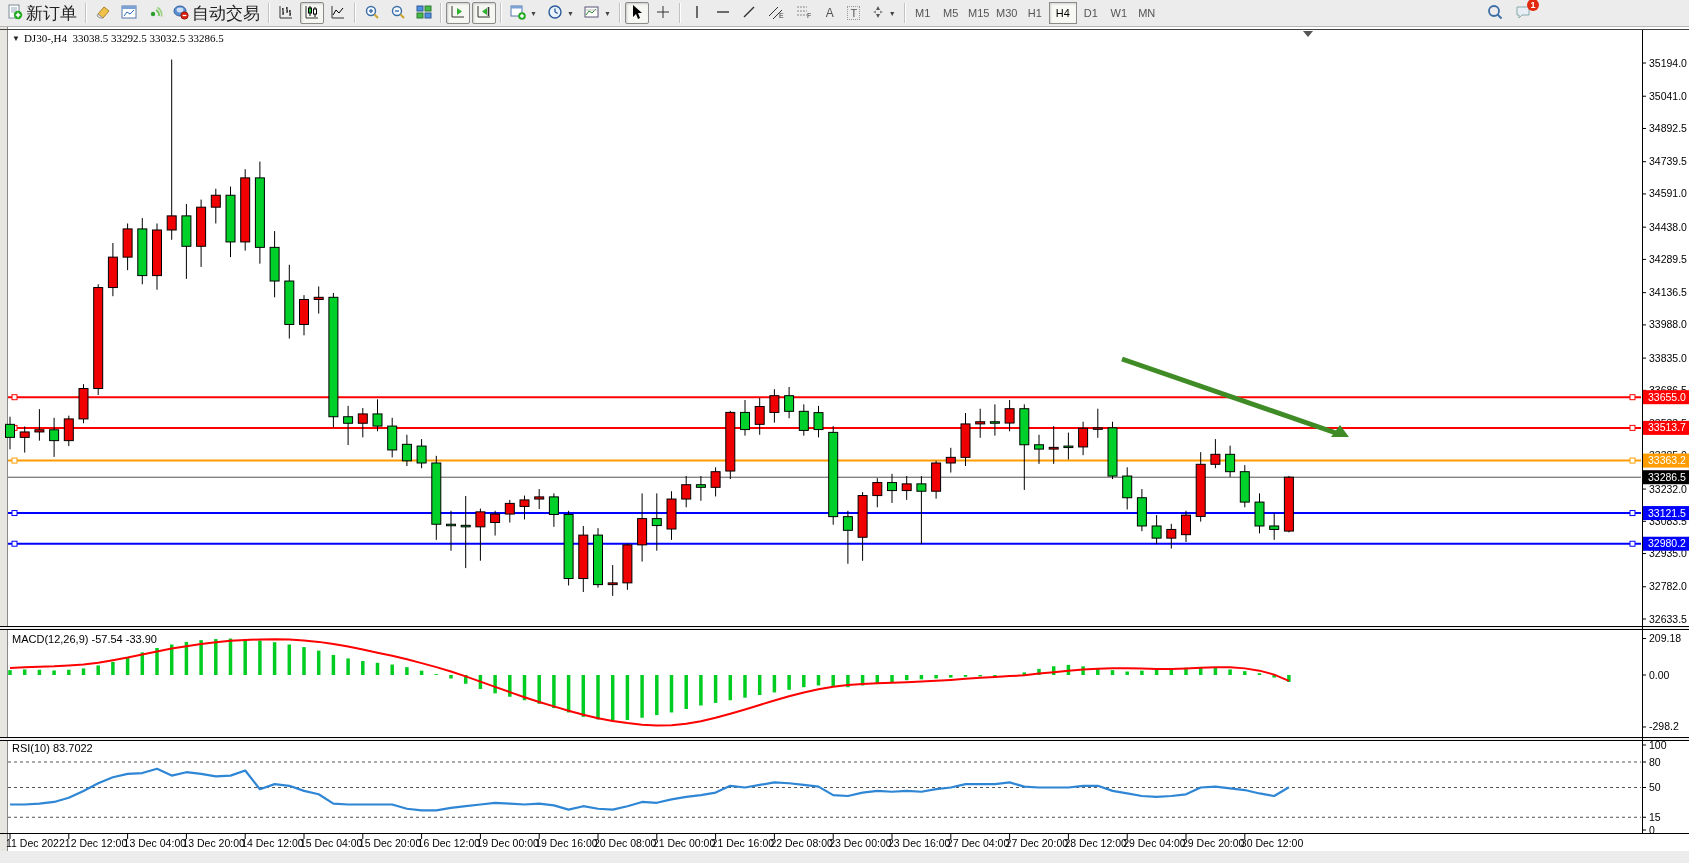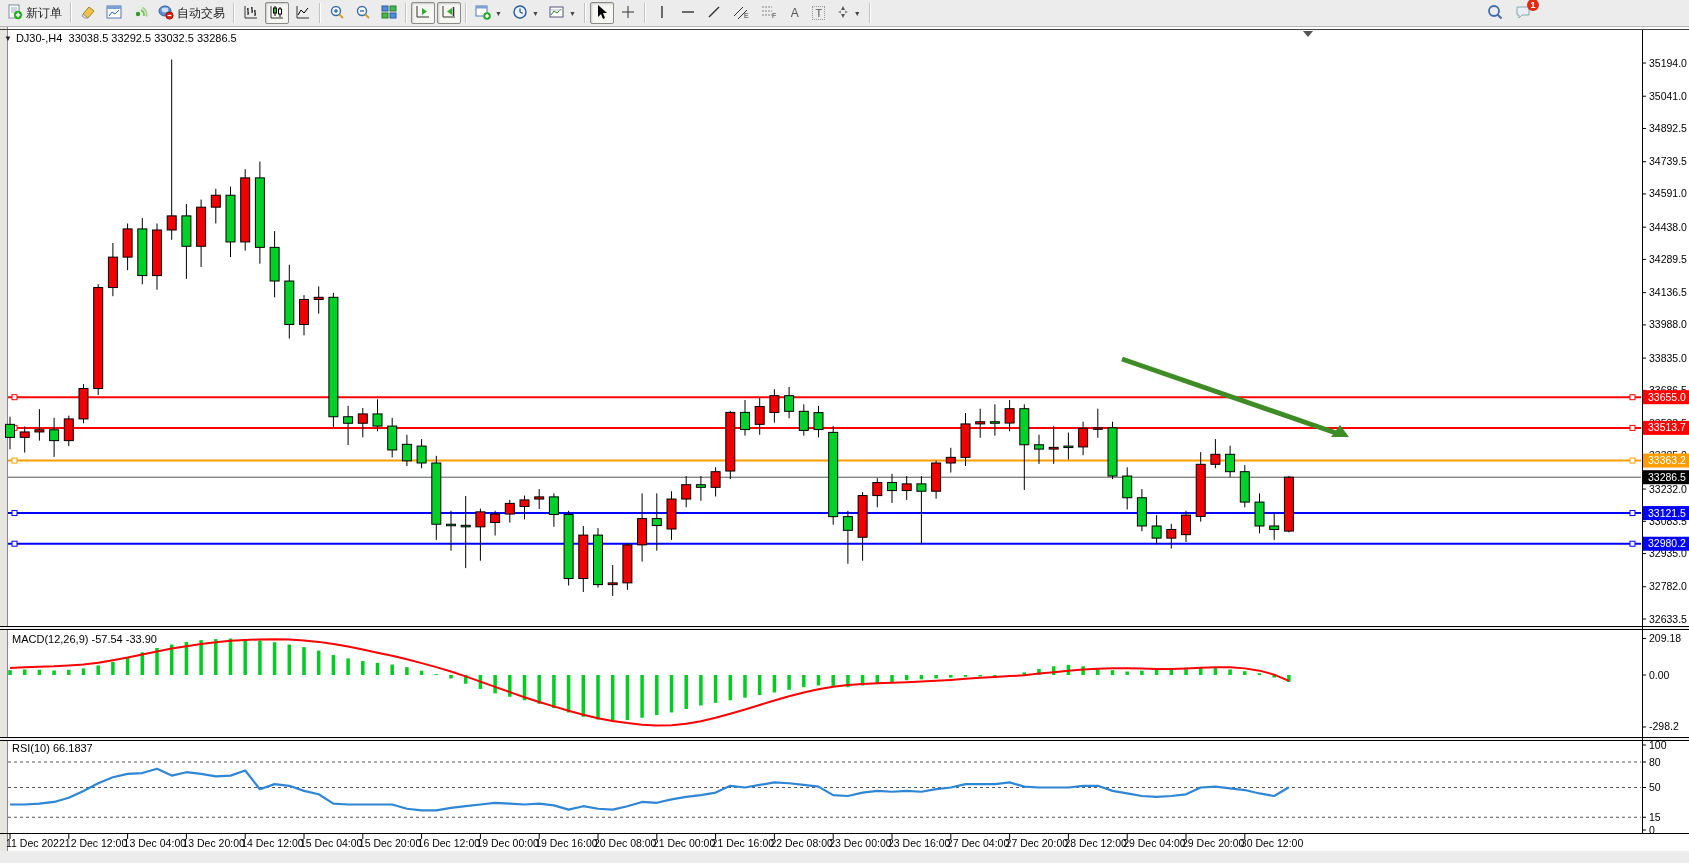--- a/index.html
+++ b/index.html
@@ -3,31 +3,31 @@
 <meta charset="utf-8">
 <style>
   html,body{margin:0;padding:0;background:#fff;}
   #root{position:relative;width:1689px;height:863px;font-family:"Liberation Sans",sans-serif;overflow:hidden;background:#fff;}
   
   #toolbar{position:absolute;left:0;top:0;width:1689px;height:27px;background:#ececec;border-bottom:1px solid #b5b5b5;display:flex;align-items:center;padding:0 2px;box-sizing:border-box;}
   .tb-group{display:flex;align-items:center;height:100%;}
   .tb-sep{width:1px;height:20px;background:#c2c2c2;margin:0 3px;border-right:1px solid #fff;}
   .btn{display:flex;align-items:center;justify-content:center;min-width:22px;height:22px;margin:0 1px;border:1px solid transparent;border-radius:2px;cursor:default;color:#333;font-size:12px;gap:3px;padding:0 3px;box-sizing:border-box;}
   .btn.pressed{background:#f6f6f2;border:1px solid #8b8b8b;box-shadow:inset 1px 1px 2px rgba(0,0,0,.18);}
-  .btn .cjk{font-size:12px;color:#222;white-space:nowrap;}
+  .btn .cjk{font-size:17px;color:#222;white-space:nowrap;}
   .caret{font-size:7px;color:#444;margin-left:1px;}
   .tfbtn{font-size:11px;color:#555;min-width:26px;height:20px;display:flex;align-items:center;justify-content:center;border:1px solid transparent;margin:0;}
   .tfbtn.pressed{background:#f8f8f4;border:1px solid #8b8b8b;box-shadow:inset 1px 1px 2px rgba(0,0,0,.15);color:#000;}
   #tb-right{margin-left:auto;display:flex;align-items:center;margin-right:150px;}
   .badge{position:absolute;right:-4px;top:-4px;width:12px;height:12px;border-radius:50%;background:#e22a10;color:#fff;font-size:9px;font-weight:bold;display:flex;align-items:center;justify-content:center;}
   
   #chart{position:absolute;left:0;top:27px;width:1689px;height:836px;}
   #cv{position:absolute;left:0;top:0;}
   .overlay{position:absolute;font-size:11px;color:#000;white-space:nowrap;}
-  #chart-title{left:4px;top:5px;}
+  #chart-title{left:12px;top:5px;font-family:Liberation Serif, serif;}
   #macd-label{left:12px;top:606px;}
   #rsi-label{left:12px;top:715px;}
   .tri{font-size:8px;color:#222;margin-right:4px;vertical-align:1px;}
 </style>
 </head>
 <body>
 
 <div id="root">
 
   <div id="toolbar">
@@ -228,20 +228,31 @@
       <div class="btn">
           <span><svg width="14" height="16">
               <path d="M7 2 L9 6 L5 6 Z" fill="#555"></path>
               <path d="M7 14 L9 10 L5 10 Z" fill="#555"></path>
               <path d="M2 8 L5 6.5 L5 9.5 Z" fill="#888"></path>
               <path d="M12 8 L9 6.5 L9 9.5 Z" fill="#888"></path>
             </svg></span>
           <span class="caret">▼</span>
         </div>
       <div class="tb-sep"></div>
+      <div class="tb-group" id="tf-group">
+          <div class="tfbtn">M1</div>
+          <div class="tfbtn">M5</div>
+          <div class="tfbtn">M15</div>
+          <div class="tfbtn">M30</div>
+          <div class="tfbtn">H1</div>
+          <div class="tfbtn pressed">H4</div>
+          <div class="tfbtn">D1</div>
+          <div class="tfbtn">W1</div>
+          <div class="tfbtn">MN</div>
+        </div>
     </div>
     <div id="tb-right">
       <div class="btn">
           <span><svg width="18" height="18">
               <circle cx="8" cy="8" r="5" fill="none" stroke="#3a6ea5" stroke-width="1.8"></circle>
               <line x1="11.6" y1="11.6" x2="15.5" y2="15.5" stroke="#3a6ea5" stroke-width="2"></line>
             </svg></span>
         </div>
       <div class="btn" style="position:relative;">
         <span><svg width="18" height="18">
@@ -682,16 +693,16 @@
         <line x1="1244.8" y1="834" x2="1244.8" y2="839" stroke="#000"></line>
         <text x="1240.8" y="847" font-size="10.5" fill="#000" font-family="Liberation Sans, sans-serif">30 Dec 12:00</text>
       </svg>
     <div class="overlay" id="chart-title">
       <span class="tri">▼</span><span>DJ30-,H4</span>&nbsp;&nbsp;<span>33038.5 33292.5 33032.5 33286.5</span>
     </div>
     <div class="overlay" id="macd-label">
       <span>MACD(12,26,9)</span>&nbsp;<span>-57.54 -33.90</span>
     </div>
     <div class="overlay" id="rsi-label">
-      <span>RSI(10)</span>&nbsp;<span>66.1837</span>
+      <span>RSI(10)</span>&nbsp;<span>83.7022</span>
     </div>
   </div>
 </div>
 
 </body></html>

